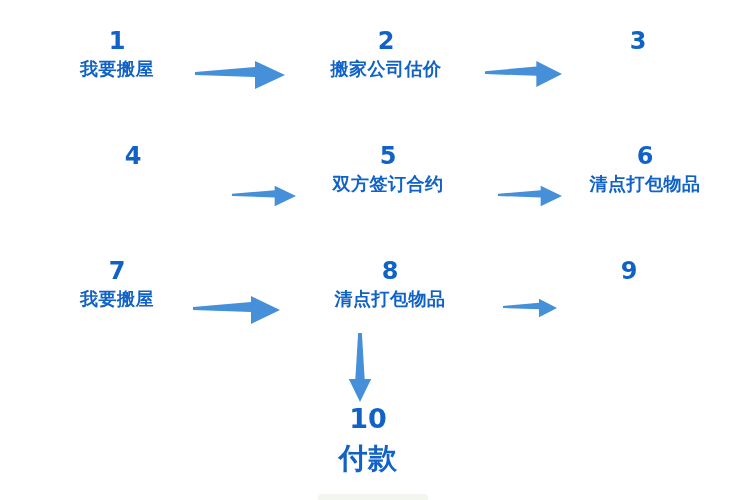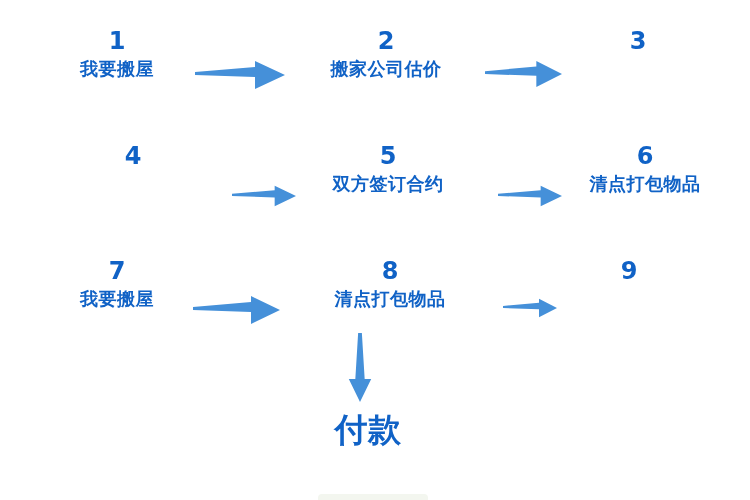--- a/index.html
+++ b/index.html
@@ -33,21 +33,21 @@
   #s2{left:296px; top:28px;  width:180px;}
   #s3{left:548px; top:28px;  width:180px;}
   #s4{left:33px;  top:143px; width:200px;}
   #s5{left:288px; top:143px; width:200px;}
   #s6{left:545px; top:143px; width:200px;}
   #s7{left:37px;  top:258px; width:160px;}
   #s8{left:290px; top:258px; width:200px;}
   #s9{left:549px; top:258px; width:160px;}
   #s10{left:288px;top:405px; width:160px;}
   #s10 .num{font-size:27px;line-height:28px;}
-  #s10 .label{font-size:33px;line-height:36px;margin-top:7px;}
+  #s10 .label{font-size:29px;line-height:36px;margin-top:7px;}
   
   #a1{left:195px; top:60px;  width:90px; height:30px;}
   #a2{left:485px; top:60px;  width:77px; height:28px;}
   #a3{left:232px; top:185px; width:64px; height:22px;}
   #a4{left:498px; top:185px; width:64px; height:22px;}
   #a5{left:193px; top:295px; width:87px; height:30px;}
   #a6{left:503px; top:298px; width:54px; height:20px;}
   #a7{left:346px; top:333px; width:28px; height:70px;}
   
   .bottom-artifact{
@@ -90,20 +90,21 @@
     <div class="label">我要搬屋</div>
   </div>
   <div class="step" id="s8">
     <div class="num">8</div>
     <div class="label">清点打包物品</div>
   </div>
   <div class="step" id="s9">
     <div class="num">9</div>
   </div>
   <div class="step" id="s10">
+    <div class="num">10</div>
     <div class="label">付款</div>
   </div>
 
   <div class="arrow" id="a1">
     <svg viewBox="0 0 90 30" preserveAspectRatio="none">
         <polygon fill="#4590d9" points="0,12 60,7 60,1 90,15 60,29 60,17 0,15"></polygon>
       </svg>
   </div>
   <div class="arrow" id="a2">
     <svg viewBox="0 0 90 30" preserveAspectRatio="none">

